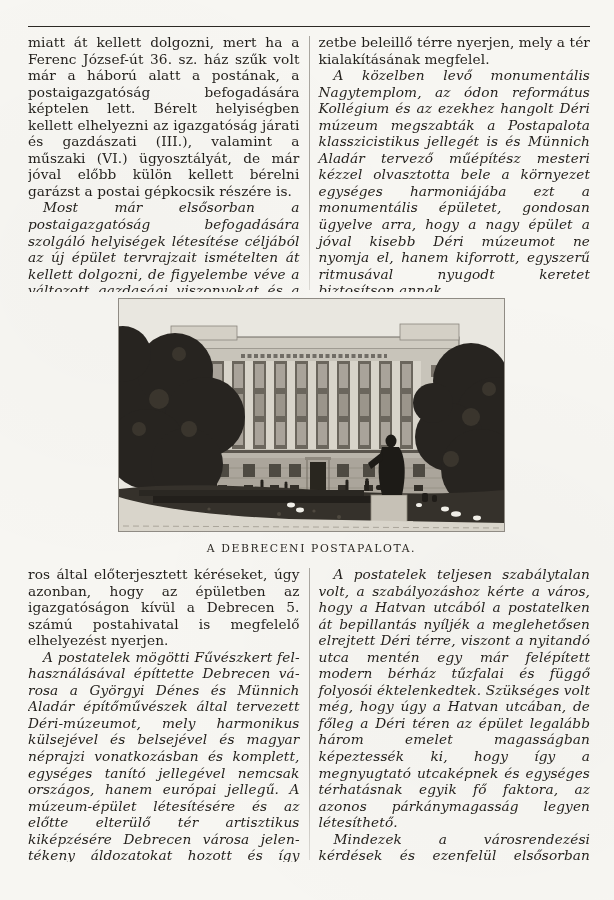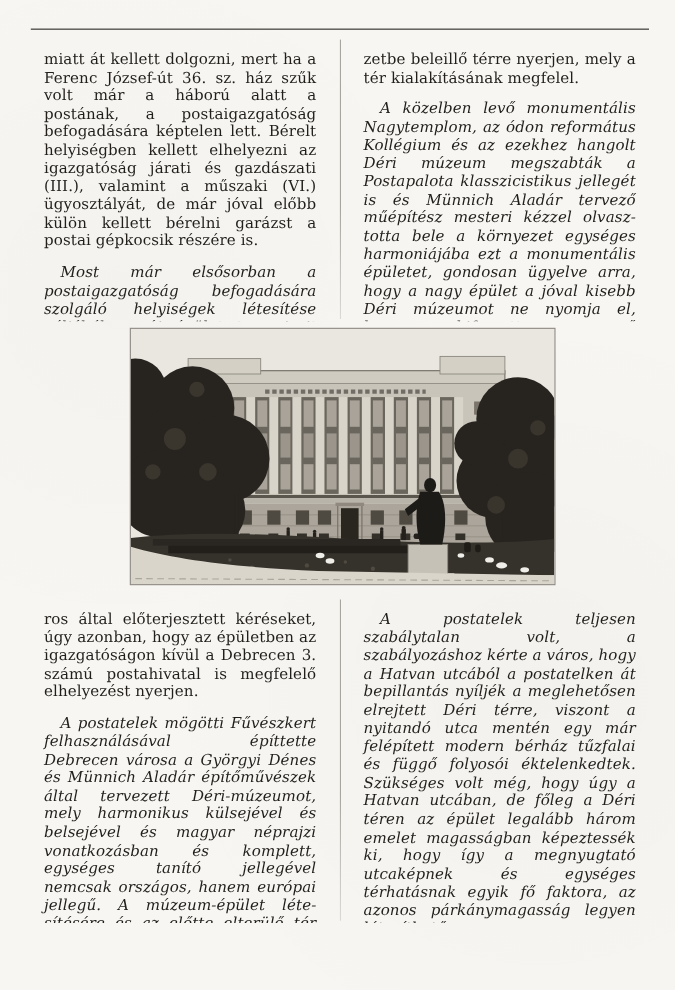--- a/index.html
+++ b/index.html
@@ -59,21 +59,21 @@
     opacity: .75;
   }
   .twocol .col {
     flex: 1 1 0;
     min-width: 0;
     hyphens: manual;
     -webkit-hyphens: manual;
   }
   .twocol.top { margin-top: 7px; height: 258px; overflow: hidden; }
   .twocol.bottom { margin-top: 11px; height: 296px; overflow: hidden; }
-  p { margin: 12px; }
+  p { margin: 0; }
   p.indent { text-indent: 15px; font-style: italic; }
   figure {
     margin: 6px 0 0 90px;
     width: 389px;
   }
   .photo {
     width: 387px; height: 234px;
     border: 1px solid #8f8b84;
     background: #e9e7e0;
     box-sizing: border-box;
@@ -255,25 +255,26 @@
           <ellipse cx="326" cy="210" rx="4" ry="2.4"></ellipse>
             <ellipse cx="337" cy="215" rx="5" ry="2.8"></ellipse>
           <ellipse cx="358" cy="219" rx="4" ry="2.4"></ellipse>
             <ellipse cx="300" cy="206" rx="3" ry="2"></ellipse>
         </g>
 
         <path d="M0,232 L0,198 C40,210 100,217 170,220 L385,224 L385,232 Z" fill="#d9d5cb"></path>
         <line x1="4" y1="227" x2="381" y2="229" stroke="#8b857a" stroke-width="1" stroke-dasharray="6,4" opacity="0.6"></line>
       </svg>
     </div>
+    <figcaption>A DEBRECENI POSTAPALOTA.</figcaption>
   </figure>
 
   <section class="twocol bottom">
     <div class="col">
-      <p>ros által előterjesztett kéréseket, úgy azonban, hogy az épületben az igazga­tóságon kívül a Debrecen 3. számú postahivatal is megfelelő elhelyezést nyerjen.</p>
+      <p>ros által előterjesztett kéréseket, úgy azonban, hogy az épületben az igazga­tóságon kívül a Debrecen 5. számú postahivatal is megfelelő elhelyezést nyerjen.</p>
       <p class="indent">A postatelek mögötti Fűvészkert fel­használásával építtette Debrecen vá­rosa a Györgyi Dénes és Münnich Aladár építőművészek által tervezett Déri-mú­zeumot, mely harmonikus külsejével és belsejével és magyar néprajzi vonat­kozásban és komplett, egységes tanító jellegével nemcsak országos, hanem európai jellegű. A múzeum-épület léte­sítésére és az előtte elterülő tér artisz­tikus kiképzésére Debrecen városa jelen­tékeny áldozatokat hozott és így méltán kérhette, hogy a Déri teret lezáró posta­épület olyan artisztikus és a környe-</p>
     </div>
     <div class="col">
       <p class="indent">A postatelek teljesen szabálytalan volt, a szabályozáshoz kérte a város, hogy a Hatvan utcából a postatelken át bepillantás nyíljék a meglehetősen elrejtett Déri térre, viszont a nyitandó utca mentén egy már felépített modern bérház tűzfalai és függő folyosói éktelen­kedtek. Szükséges volt még, hogy úgy a Hatvan utcában, de főleg a Déri téren az épület legalább három emelet magasságban képeztessék ki, hogy így a megnyugtató utcaképnek és egy­séges térhatásnak egyik fő faktora, az azonos párkánymagasság legyen létesít­hető.</p>
       <p class="indent">Mindezek a városrendezési kérdések és ezenfelül elsősorban természetesen a postaépítés komplikált kívánságai ala­pos mérlegelést tettek szükségessé és</p>
     </div>
   </section>
 
 </div>
 

